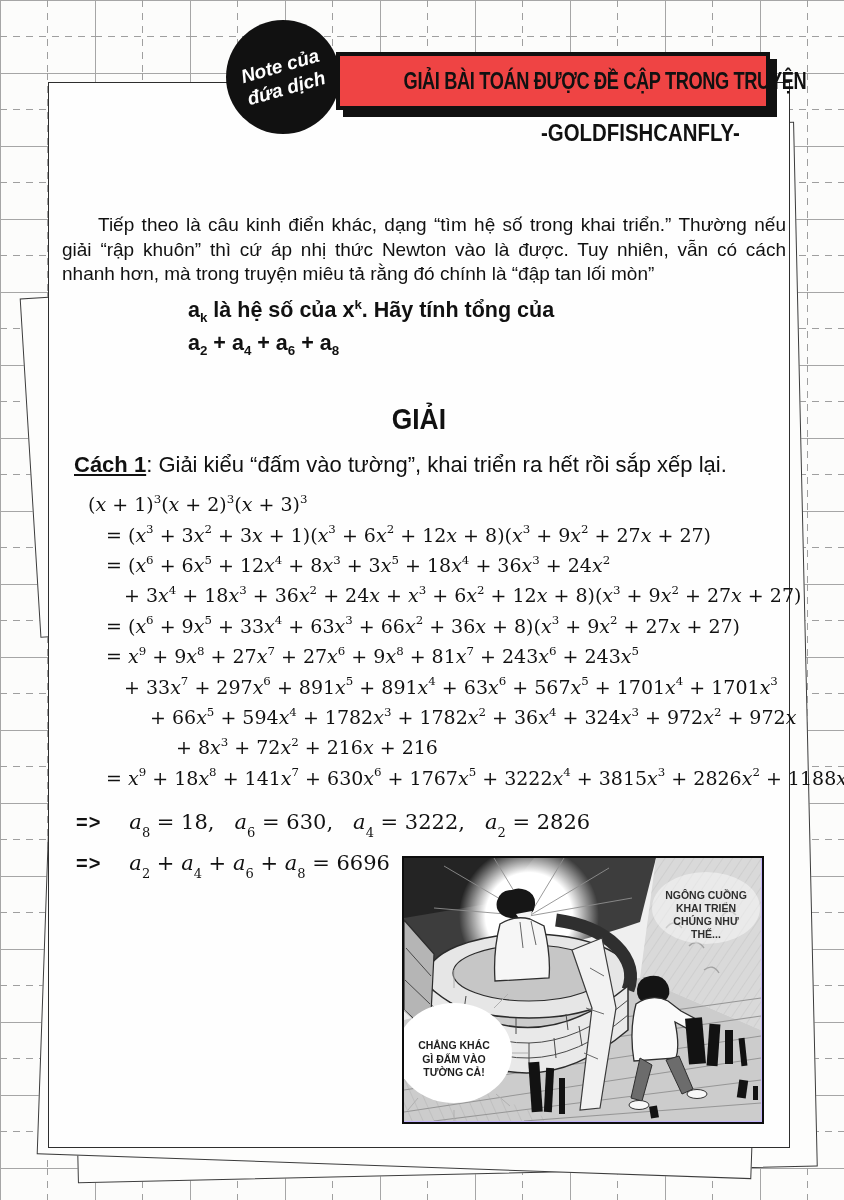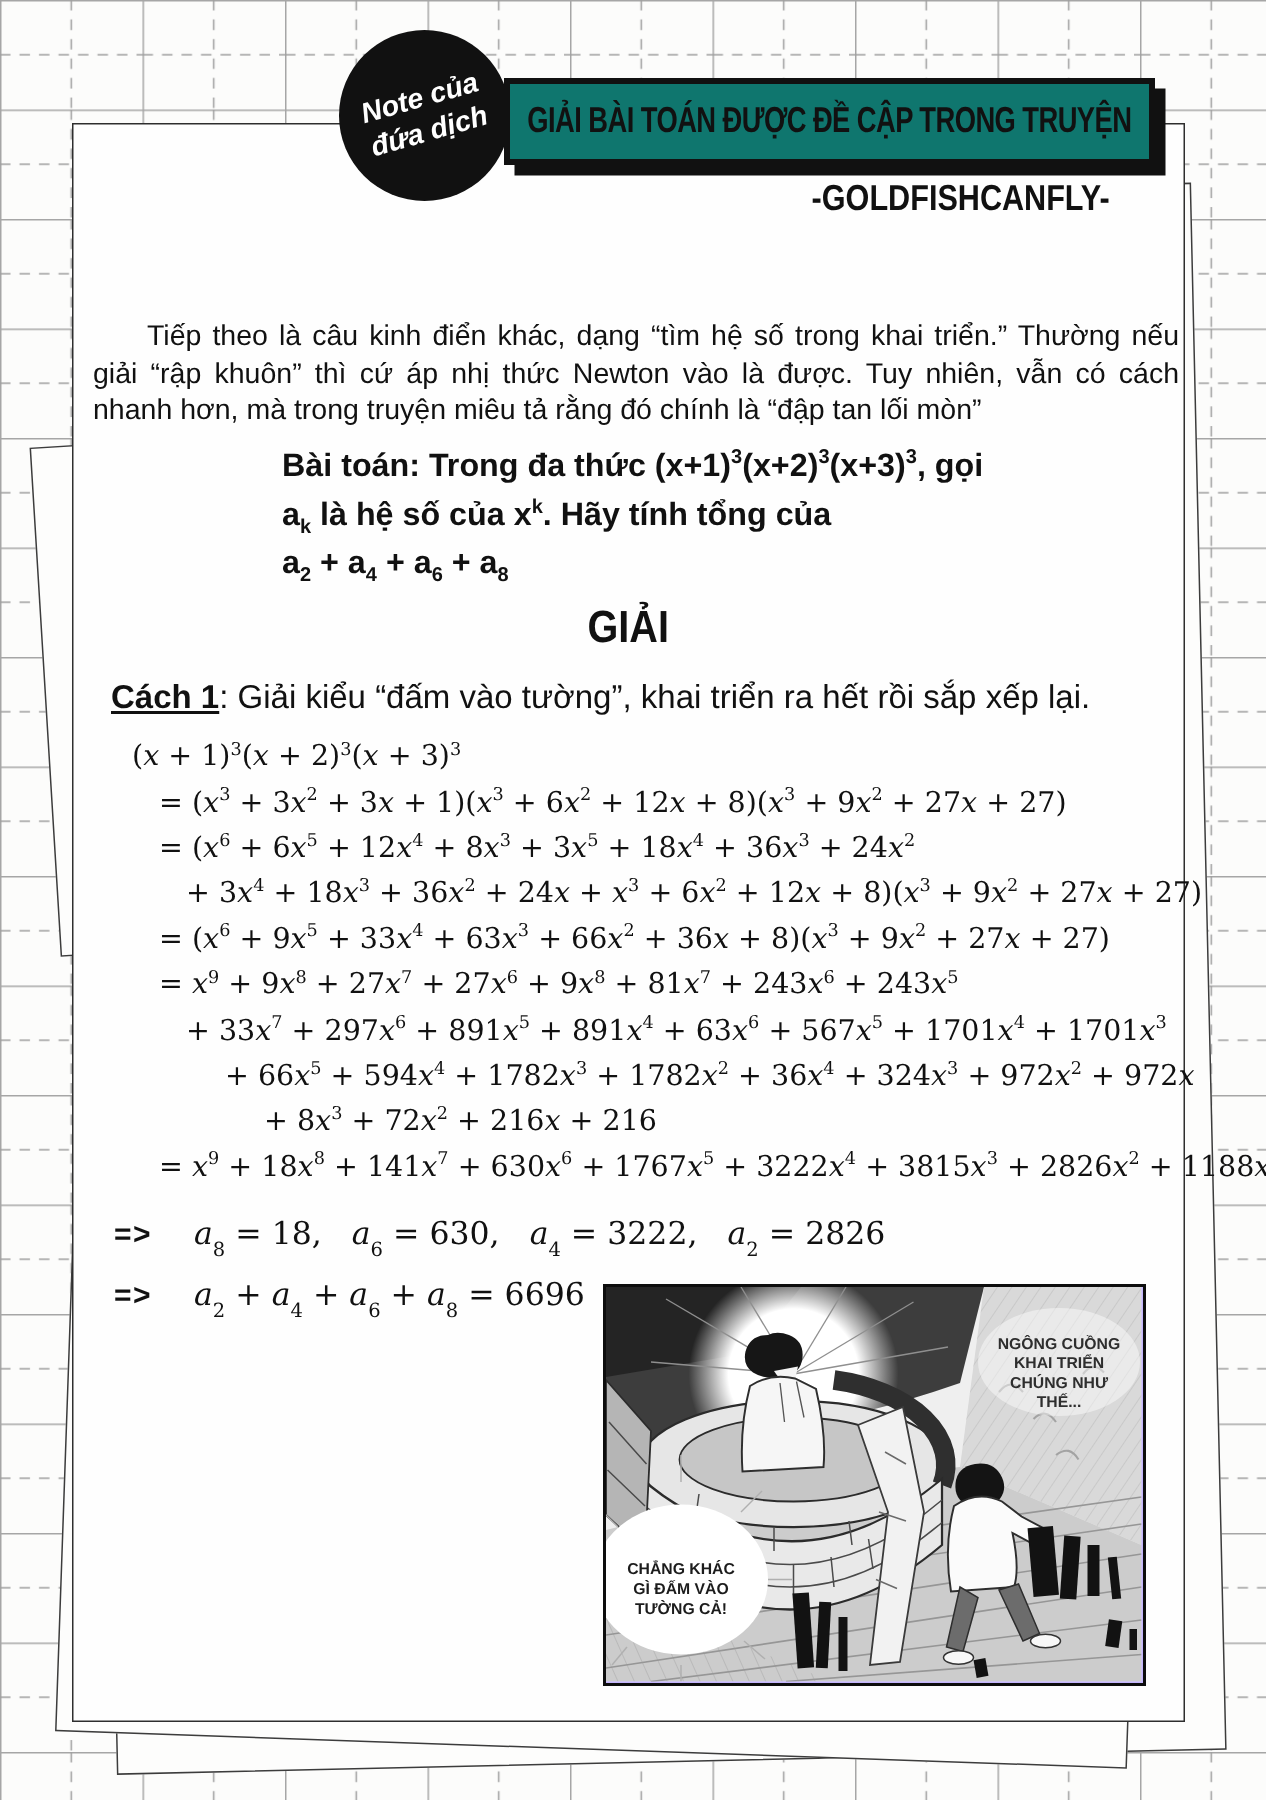--- a/index.html
+++ b/index.html
@@ -13,22 +13,22 @@
   #sheet-main{left:48px;top:82px;width:742px;height:1066px;background:#fefefe;border-color:#2e2e2e;z-index:4;}
   .content{position:absolute;left:0;top:0;width:844px;height:1200px;z-index:10;}
 
   .badge{position:absolute;left:226px;top:20px;width:114px;height:114px;border-radius:50%;
     display:flex;align-items:center;justify-content:center;z-index:31;}
   .badge-text{color:#fff;font-weight:bold;font-style:italic;font-size:19px;line-height:23px;
     transform:rotate(-16deg);text-align:center;white-space:pre-line;}
   .badge-tail{position:absolute;left:330px;top:70px;width:0;height:0;z-index:30;
     border-top:11px solid transparent;border-bottom:11px solid transparent;border-left:26px solid #111;}
 
-  .title-box{position:absolute;left:336px;top:52px;width:426px;height:50px;background:#0f766e;
-    border:4px solid #111;box-shadow:7px 7px 0 #111;display:flex;align-items:center;justify-content:center;z-index:32;}
+  .title-box{position:absolute;left:336px;top:52px;width:426px;height:50px;background:#ef4444;
+    border:4px solid #111;box-shadow:7px 7px 0 #111;display:flex;align-items:center;z-index:32;}
   .title-box span{font-weight:bold;font-size:24px;white-space:nowrap;transform:scaleX(.76);letter-spacing:-.5px;}
 
   .credit{position:absolute;right:104px;top:119px;font-weight:bold;font-size:24px;
     transform:scaleX(.85);transform-origin:100% 50%;letter-spacing:0;}
 
   .intro{position:absolute;left:62px;top:194px;width:724px;font-size:19px;line-height:24.5px;
     text-align:justify;text-indent:36px;}
 
   .problem{position:absolute;left:188px;top:294px;font-size:21.5px;font-weight:bold;line-height:32.5px;}
   .problem sup,.problem sub{font-size:62%;line-height:0;}
@@ -89,21 +89,20 @@
     </div>
 
     <div class="title-box">
       <span>GIẢI BÀI TOÁN ĐƯỢC ĐỀ CẬP TRONG TRUYỆN</span>
     </div>
     <div class="credit">-GOLDFISHCANFLY-</div>
 
     <p class="intro">Tiếp theo là câu kinh điển khác, dạng “tìm hệ số trong khai triển.” Thường nếu giải “rập khuôn” thì cứ áp nhị thức Newton vào là được. Tuy nhiên, vẫn có cách nhanh hơn, mà trong truyện miêu tả rằng đó chính là “đập tan lối mòn”</p>
 
     <div class="problem">
-      <div>Bài toán: Trong đ<v>a</v> thức (<v>x</v>+1)<sup>3</sup>(<v>x</v>+2)<sup>3</sup>(<v>x</v>+3)<sup>3</sup>, gọi</div>
       <div><v>a</v><sub>k</sub> là hệ số củ<v>a</v> <v>x</v><sup>k</sup>. Hãy tính tổng củ<v>a</v></div>
       <div><v>a</v><sub>2</sub> + <v>a</v><sub>4</sub> + <v>a</v><sub>6</sub> + <v>a</v><sub>8</sub></div>
     </div>
 
     <div class="giai">
       <span>GIẢI</span>
     </div>
 
     <div class="method">
       <b>Cách 1</b><span>: Giải kiểu “đấm vào tường”, khai triển ra hết rồi sắp xếp lại.</span>

